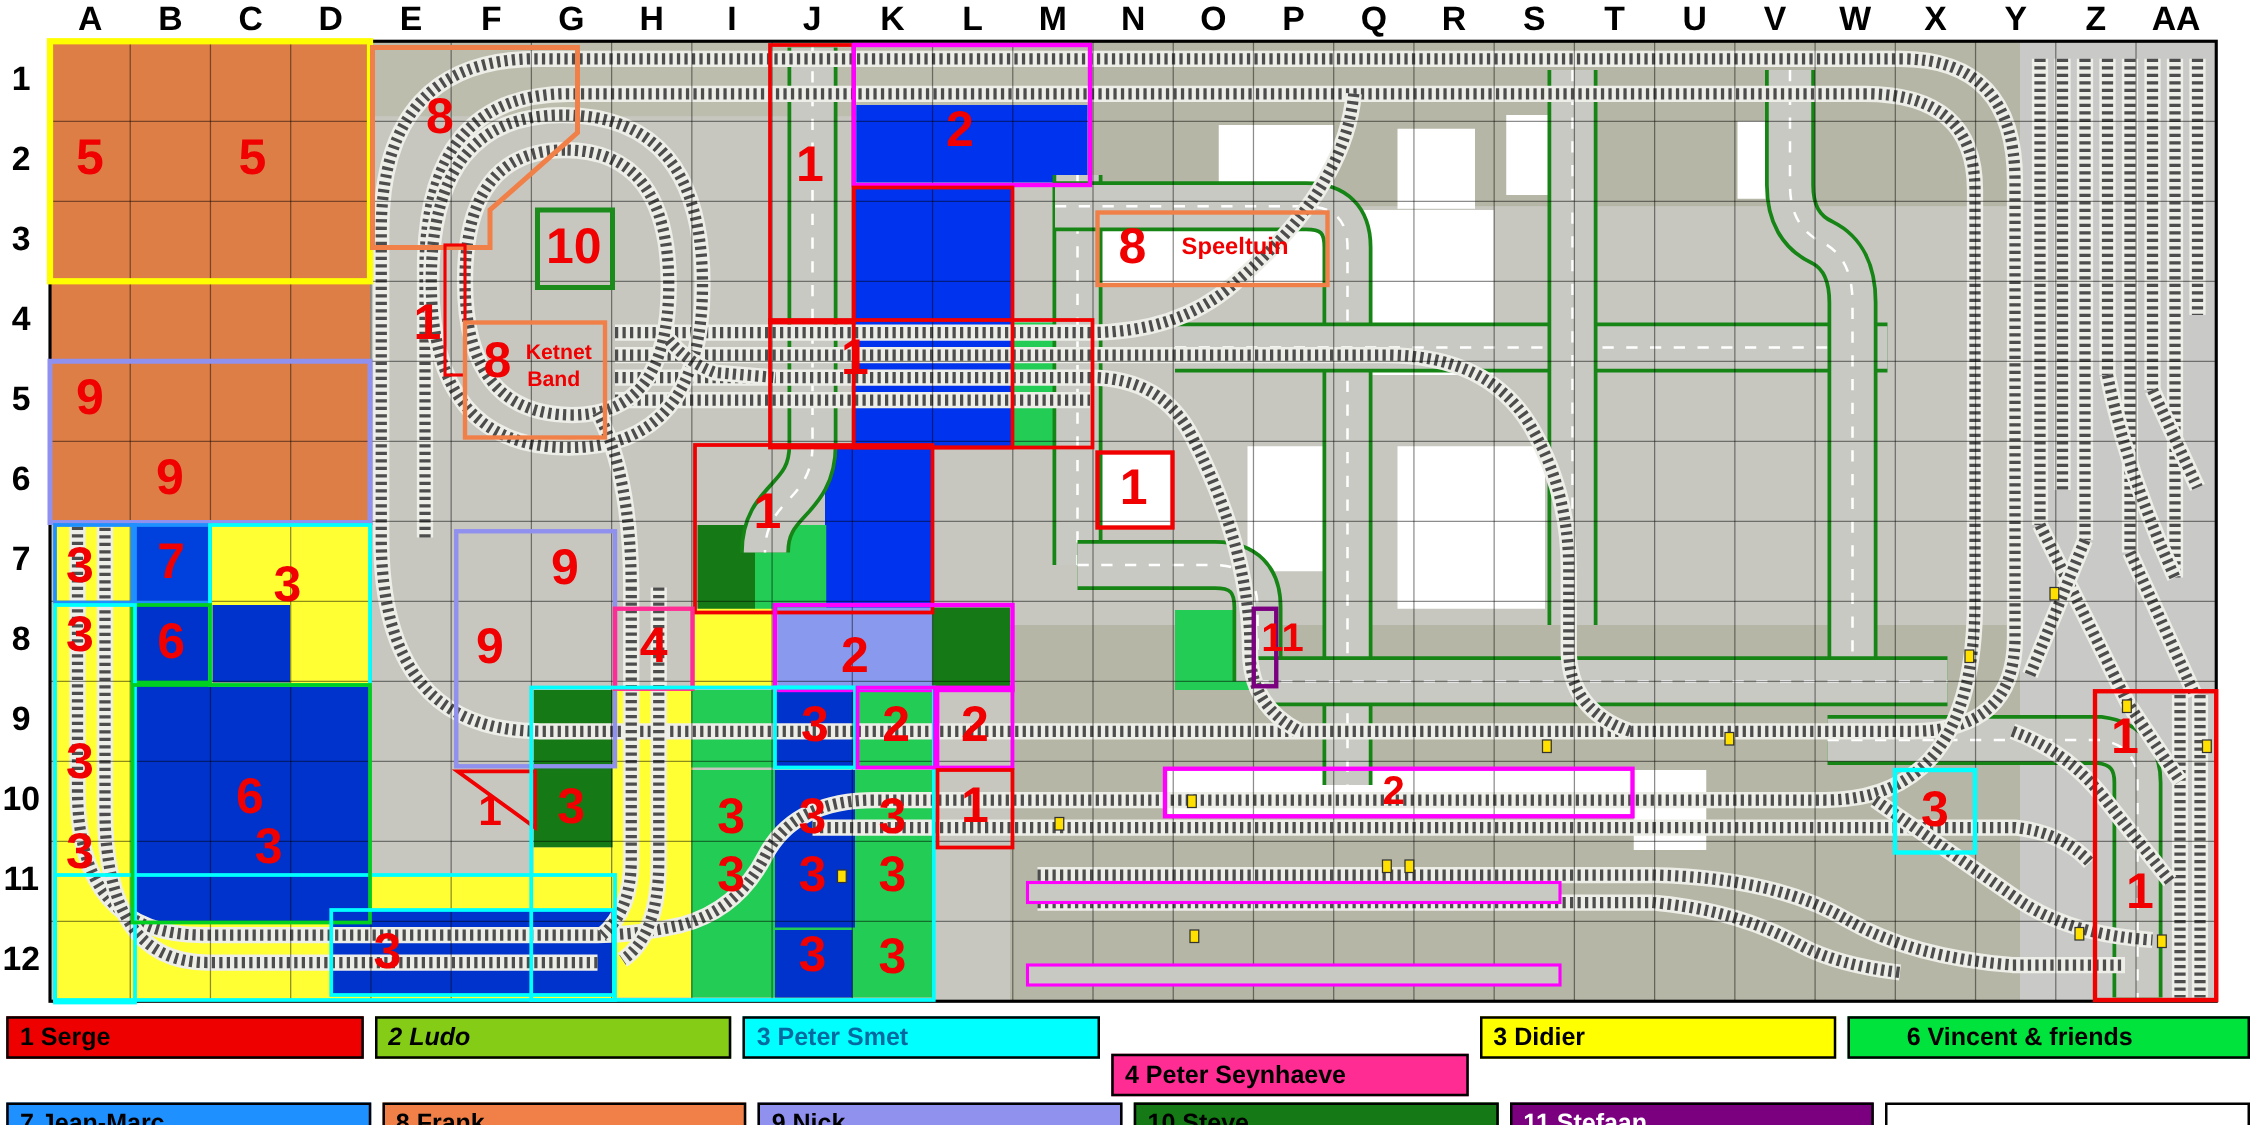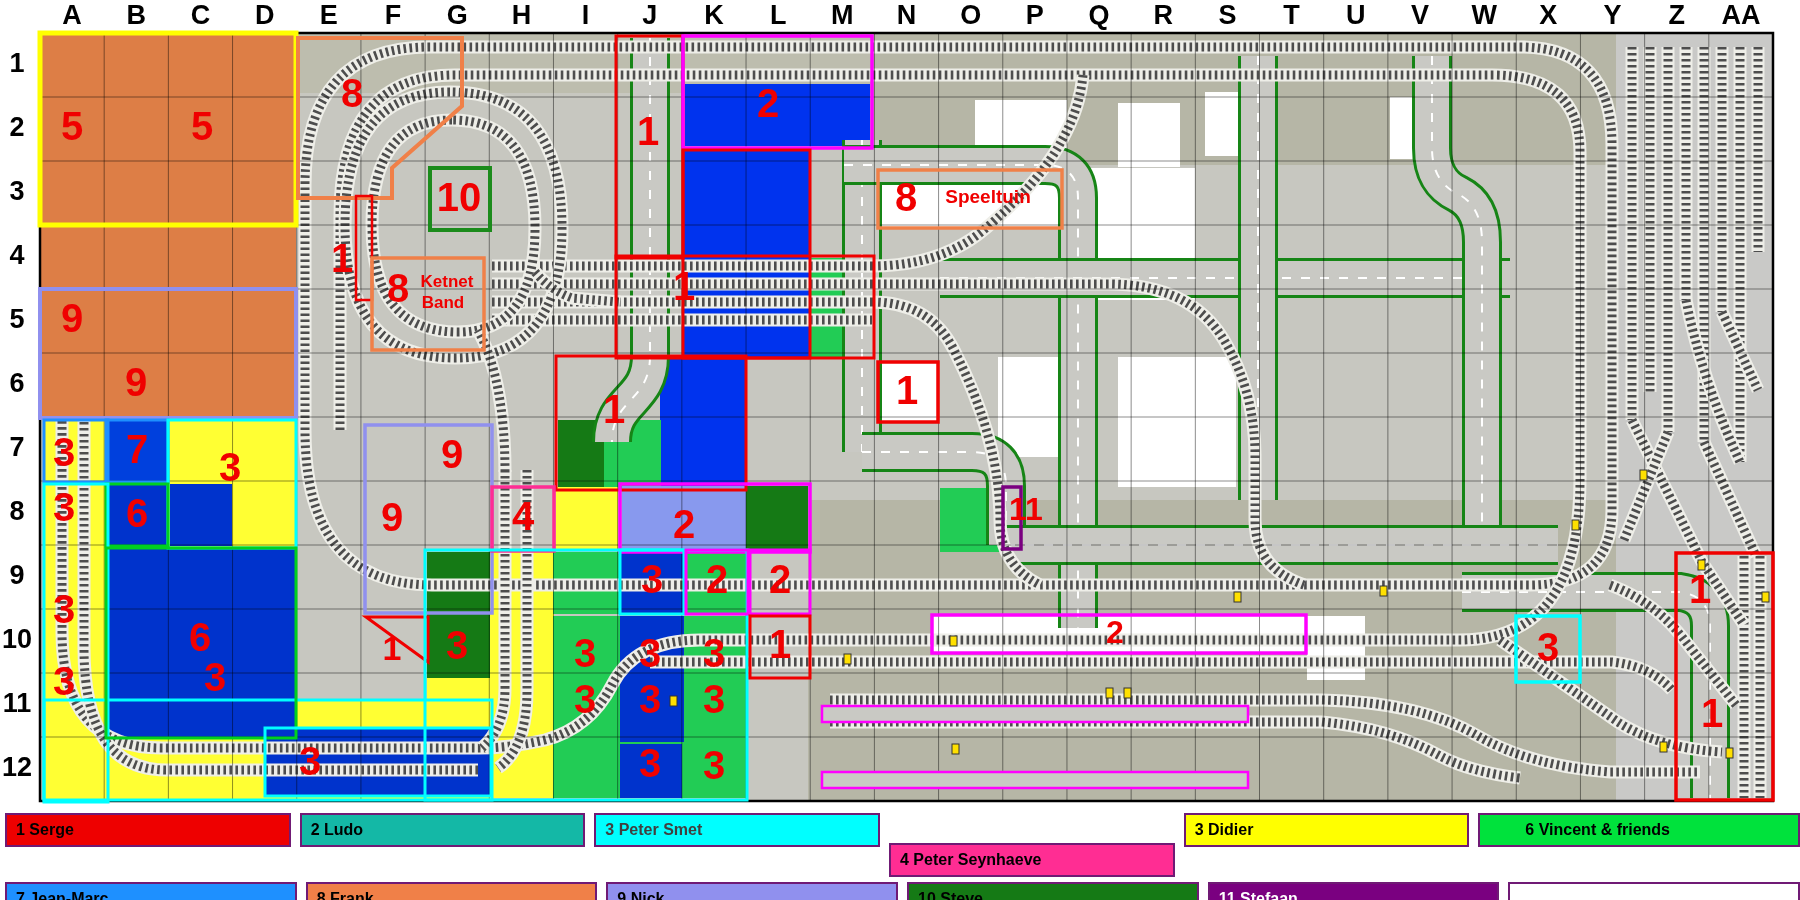--- a/index.html
+++ b/index.html
@@ -1,21 +1,21 @@
 <!DOCTYPE html>
 <html><head>
 <meta charset="utf-8">
 <style>
   html,body{margin:0;padding:0;background:#ffffff;}
   .page{position:relative;width:1800px;height:900px;background:#ffffff;overflow:hidden;
         font-family:"Liberation Sans", sans-serif;}
   #plan-svg{position:absolute;left:0;top:0;}
   #legend{position:absolute;left:0;top:813px;width:1800px;}
   .legend-row{display:flex;gap:9px;padding:0 0 5px 5px;}
-  .legend-item{width:279px;height:30px;border:2px solid #701a75;font-weight:bold;font-size:16px;
+  .legend-item{width:279px;height:30px;border:2px solid #000000;font-weight:bold;font-size:20px;
                display:flex;align-items:center;padding-left:9px;text-align:center;}
 </style>
 </head>
 <body>
 
 <div class="page">
   <svg id="plan-svg" width="1800" height="813" viewBox="0 0 1800 813">
       <rect x="40" y="33" width="1732.9950000000001" height="768" fill="#c7c7c0"></rect>
       <rect x="296" y="33" width="1320" height="60" fill="#bdbdae"></rect>
       <rect x="873" y="33" width="743" height="132" fill="#b6b6a6"></rect>
@@ -345,22 +345,22 @@
       <text x="17" y="449" fill="#000" font-size="27" font-weight="bold" text-anchor="middle" dominant-baseline="middle" font-family="&quot;Liberation Sans&quot;, sans-serif">7</text>
       <text x="17" y="513" fill="#000" font-size="27" font-weight="bold" text-anchor="middle" dominant-baseline="middle" font-family="&quot;Liberation Sans&quot;, sans-serif">8</text>
       <text x="17" y="577" fill="#000" font-size="27" font-weight="bold" text-anchor="middle" dominant-baseline="middle" font-family="&quot;Liberation Sans&quot;, sans-serif">9</text>
       <text x="17" y="641" fill="#000" font-size="27" font-weight="bold" text-anchor="middle" dominant-baseline="middle" font-family="&quot;Liberation Sans&quot;, sans-serif">10</text>
       <text x="17" y="705" fill="#000" font-size="27" font-weight="bold" text-anchor="middle" dominant-baseline="middle" font-family="&quot;Liberation Sans&quot;, sans-serif">11</text>
       <text x="17" y="769" fill="#000" font-size="27" font-weight="bold" text-anchor="middle" dominant-baseline="middle" font-family="&quot;Liberation Sans&quot;, sans-serif">12</text>
     </svg>
   <div id="legend">
       <div class="legend-row">
         <div class="legend-item" style="background: rgb(238, 0, 0); color: rgb(0, 0, 0);">1 Serge</div>
-        <div class="legend-item" style="background: #14b8a6; color: rgb(0, 0, 0);">2 Ludo</div>
-        <div class="legend-item" style="background: rgb(0, 255, 255); color: #404040;">3 Peter Smet</div>
+        <div class="legend-item" style="background: #84cc16; color: rgb(0, 0, 0); font-style: italic;">2 Ludo</div>
+        <div class="legend-item" style="background: rgb(0, 255, 255); color: #0369a1;">3 Peter Smet</div>
         <div class="legend-item" style="background: rgb(255, 45, 147); color: rgb(0, 0, 0); margin-top: 30px;">4 Peter Seynhaeve</div>
         <div class="legend-item" style="background: rgb(255, 255, 0); color: rgb(0, 0, 0);">3 Didier</div>
         <div class="legend-item" style="background: rgb(0, 226, 60); color: rgb(0, 0, 0); padding-left: 45px;">6 Vincent &amp; friends</div>
       </div>
       <div class="legend-row">
         <div class="legend-item" style="background: rgb(30, 144, 255); color: rgb(0, 0, 0);">7 Jean-Marc</div>
         <div class="legend-item" style="background: rgb(240, 128, 72); color: rgb(0, 0, 0);">8 Frank</div>
         <div class="legend-item" style="background: rgb(144, 144, 238); color: rgb(0, 0, 0);">9 Nick</div>
         <div class="legend-item" style="background: rgb(21, 122, 21); color: rgb(0, 0, 0);">10 Steve</div>
         <div class="legend-item" style="background: rgb(122, 0, 128); color: rgb(255, 255, 255);">11 Stefaan</div>

